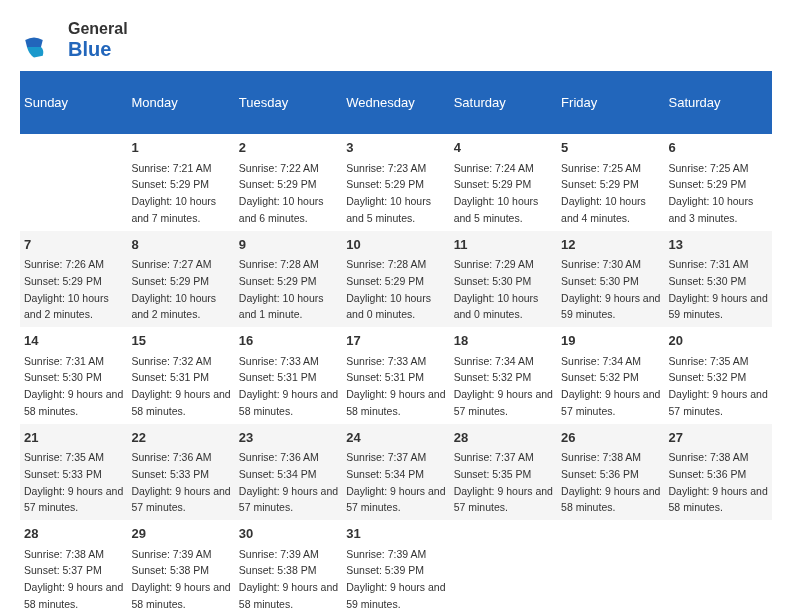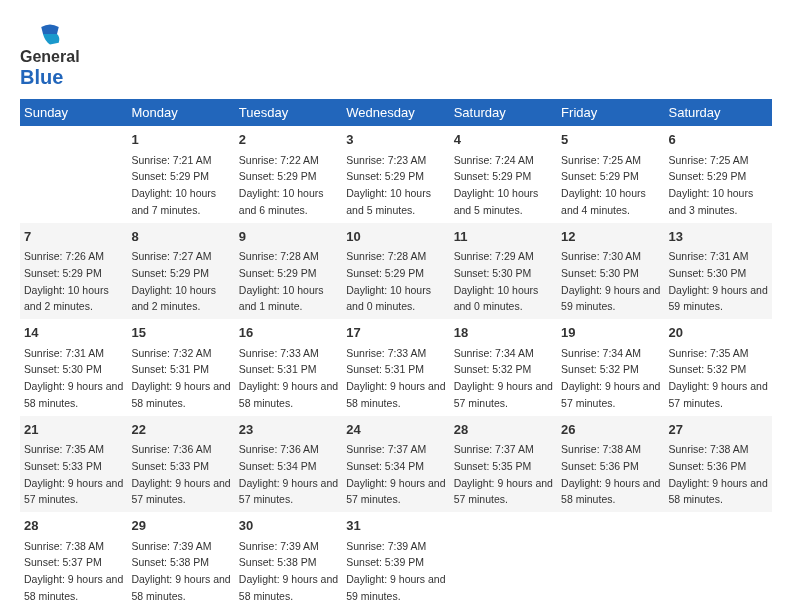--- a/index.html
+++ b/index.html
@@ -11,23 +11,22 @@
       padding: 20px;
     }
     .header {
       display: flex;
       justify-content: space-between;
       align-items: flex-start;
       margin-bottom: 10px;
     }
     .logo {
       display: flex;
-      align-items: center;
-      gap: 0;
-      flex-direction: column;
+      align-items: flex-end;
+      gap: 20px;
     }
     .logo-icon {
       width: 28px;
       height: 28px;
     }
     .title-block {
       text-align: right;
     }
     .month-title {
       font-size: 36px;
@@ -41,21 +40,21 @@
     table {
       width: 100%;
       border-collapse: collapse;
       font-size: 11px;
     }
     thead tr {
       background-color: #2266bb;
       color: white;
     }
     thead th {
-      padding: 6px 4px;
+      padding: 24px 4px;
       text-align: left;
       font-size: 13px;
       font-weight: normal;
     }
     tbody tr {
       vertical-align: top;
     }
     tbody tr:nth-child(odd) {
       background-color: #fff;
     }

